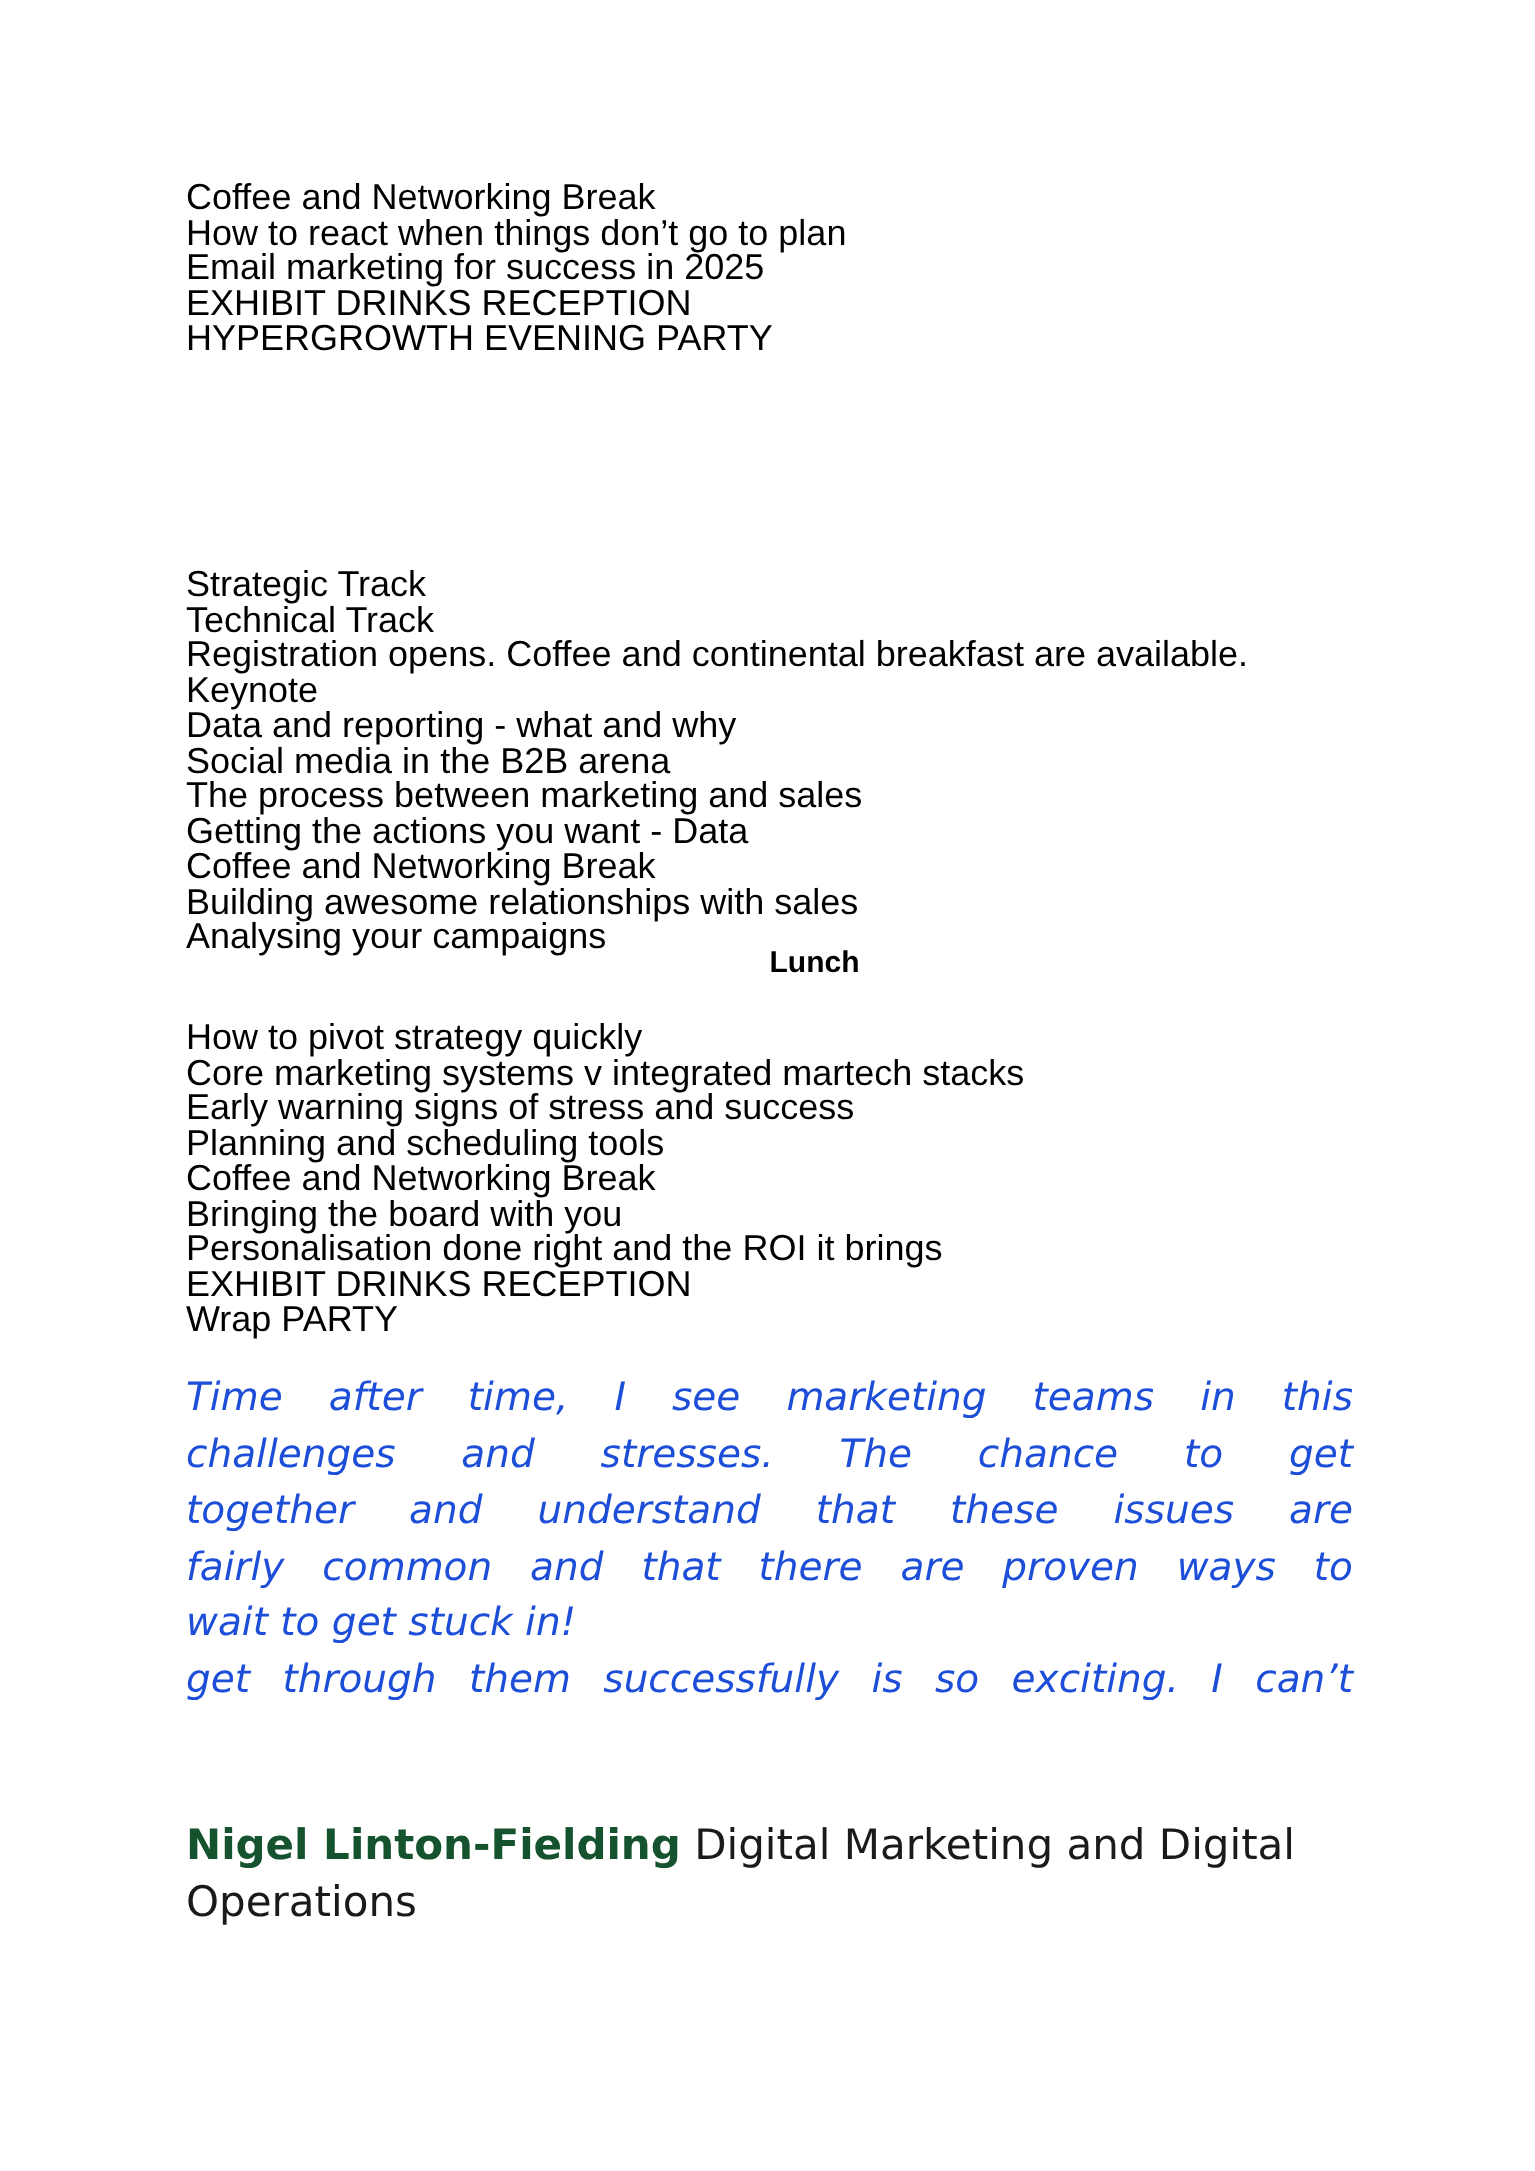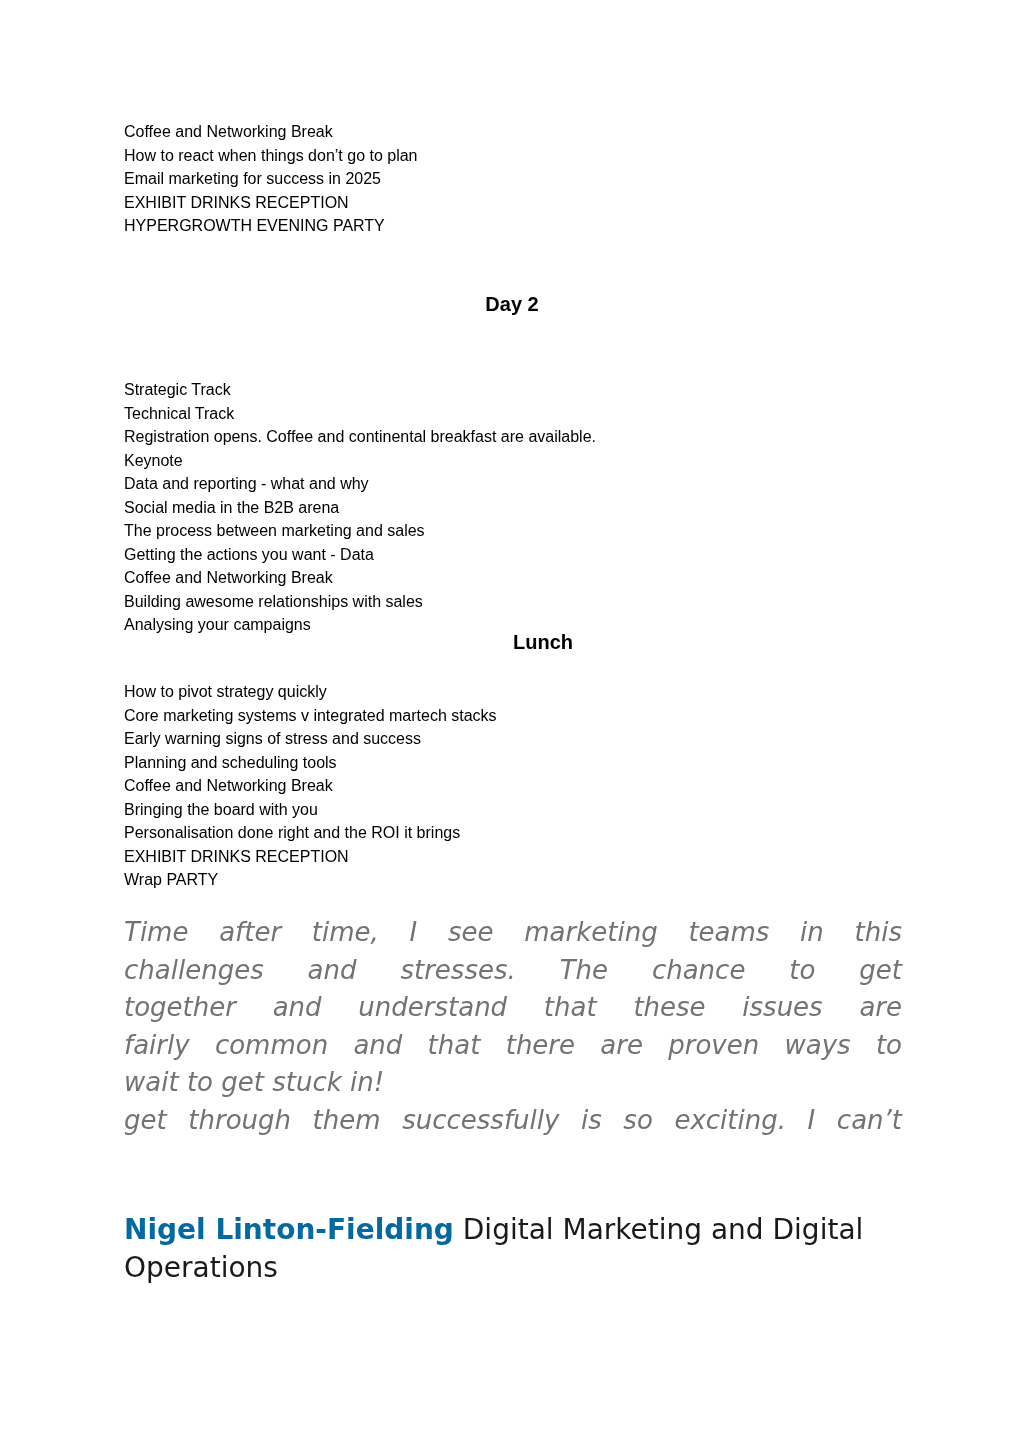--- a/index.html
+++ b/index.html
@@ -9,21 +9,21 @@
     height: 1447px;
     background: #ffffff;
     overflow: hidden;
     font-family: "Liberation Sans", sans-serif;
     color: #000000;
   }
   .agenda-block {
     position: absolute;
     left: 124px;
     width: 780px;
-    font-size: 16px;
+    font-size: 24px;
     line-height: 23.5px;
     font-weight: 400;
   }
   .agenda-line { white-space: nowrap; }
   #block-day1-evening { top: 120px; }
   #block-day2-morning { top: 350px; margin-top: 28px; }
   #block-day2-afternoon { top: 680px; }
   .section-heading {
     position: absolute;
     left: 124px;
@@ -37,57 +37,56 @@
   #heading-lunch { top: 630px; padding-left: 62px; box-sizing: border-box; }
   .quote {
     position: absolute;
     left: 124px;
     top: 914px;
     width: 778px;
     font-family: "DejaVu Sans", sans-serif;
     font-style: italic;
     font-size: 26px;
     line-height: 37.5px;
-    color: #737373;
+    color: #1d4ed8;
   }
   .quote-line {
     text-align: justify;
     text-align-last: justify;
     white-space: nowrap;
   }
   .quote-line.final {
     text-align-last: left;
   }
   .author {
     position: absolute;
     left: 124px;
     top: 1211px;
     width: 778px;
     font-family: "DejaVu Sans", sans-serif;
     font-size: 28px;
     line-height: 38px;
     color: #1a1a1a;
   }
-  .author .author-name { font-weight: 700; color: #0369a1; }
+  .author .author-name { font-weight: 700; color: #14532d; }
   .author .author-title { font-weight: 400; }
 </style>
 </head>
 <body>
 
 <div class="page">
 
   <div class="agenda-block" id="block-day1-evening">
     <div class="agenda-line">Coffee and Networking Break</div>
     <div class="agenda-line">How to react when things don’t go to plan</div>
     <div class="agenda-line">Email marketing for success in 2025</div>
     <div class="agenda-line">EXHIBIT DRINKS RECEPTION</div>
     <div class="agenda-line">HYPERGROWTH EVENING PARTY</div>
   </div>
 
-  <div class="section-heading" id="heading-day2">Day 2</div>
 
   <div class="agenda-block" id="block-day2-morning">
     <div class="agenda-line">Strategic Track</div>
     <div class="agenda-line">Technical Track</div>
     <div class="agenda-line">Registration opens. Coffee and continental breakfast are available.</div>
     <div class="agenda-line">Keynote</div>
     <div class="agenda-line">Data and reporting - what and why</div>
     <div class="agenda-line">Social media in the B2B arena</div>
     <div class="agenda-line">The process between marketing and sales</div>
     <div class="agenda-line">Getting the actions you want - Data</div>

